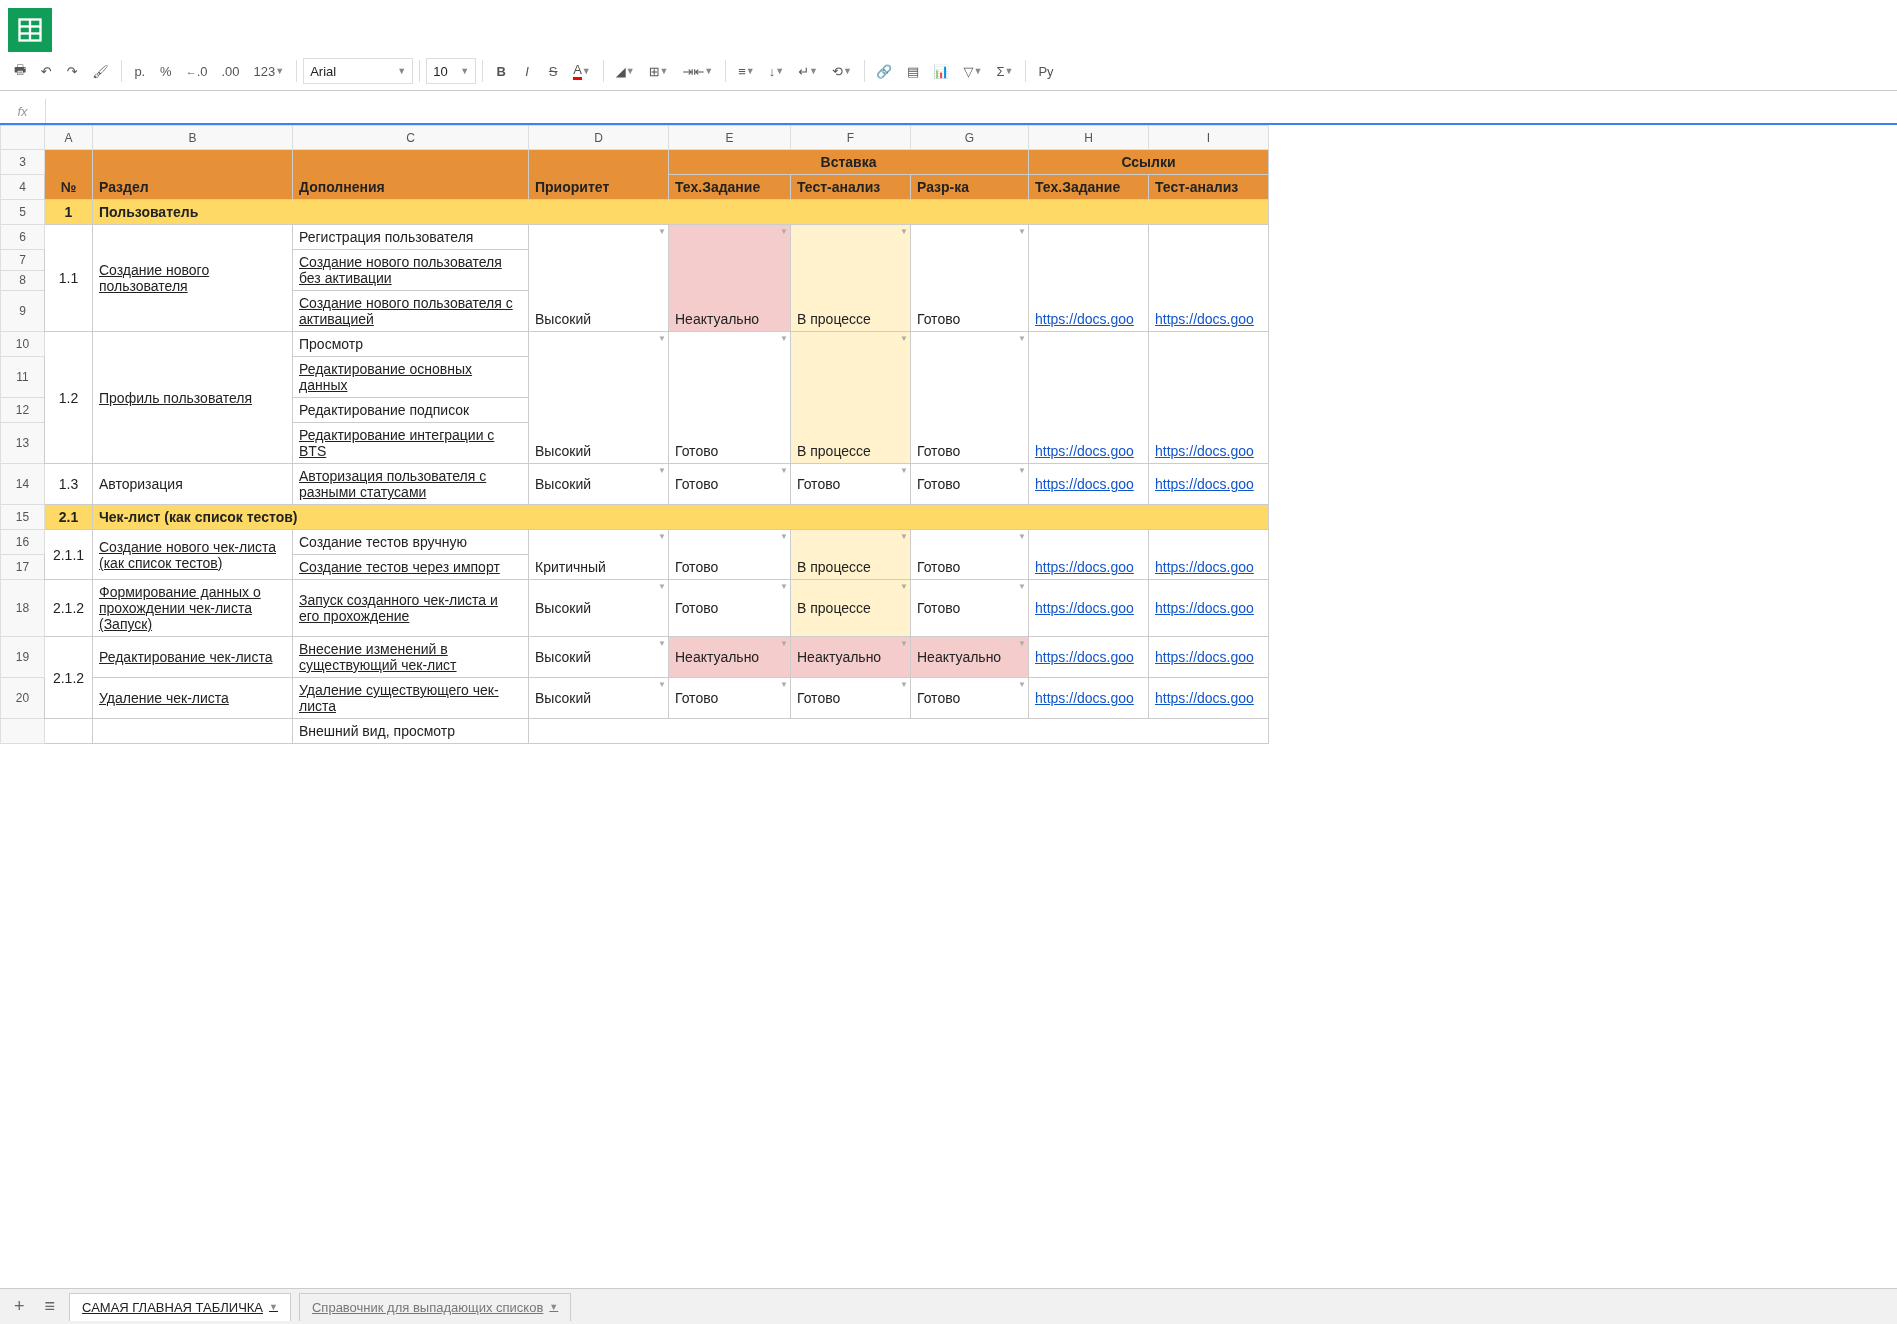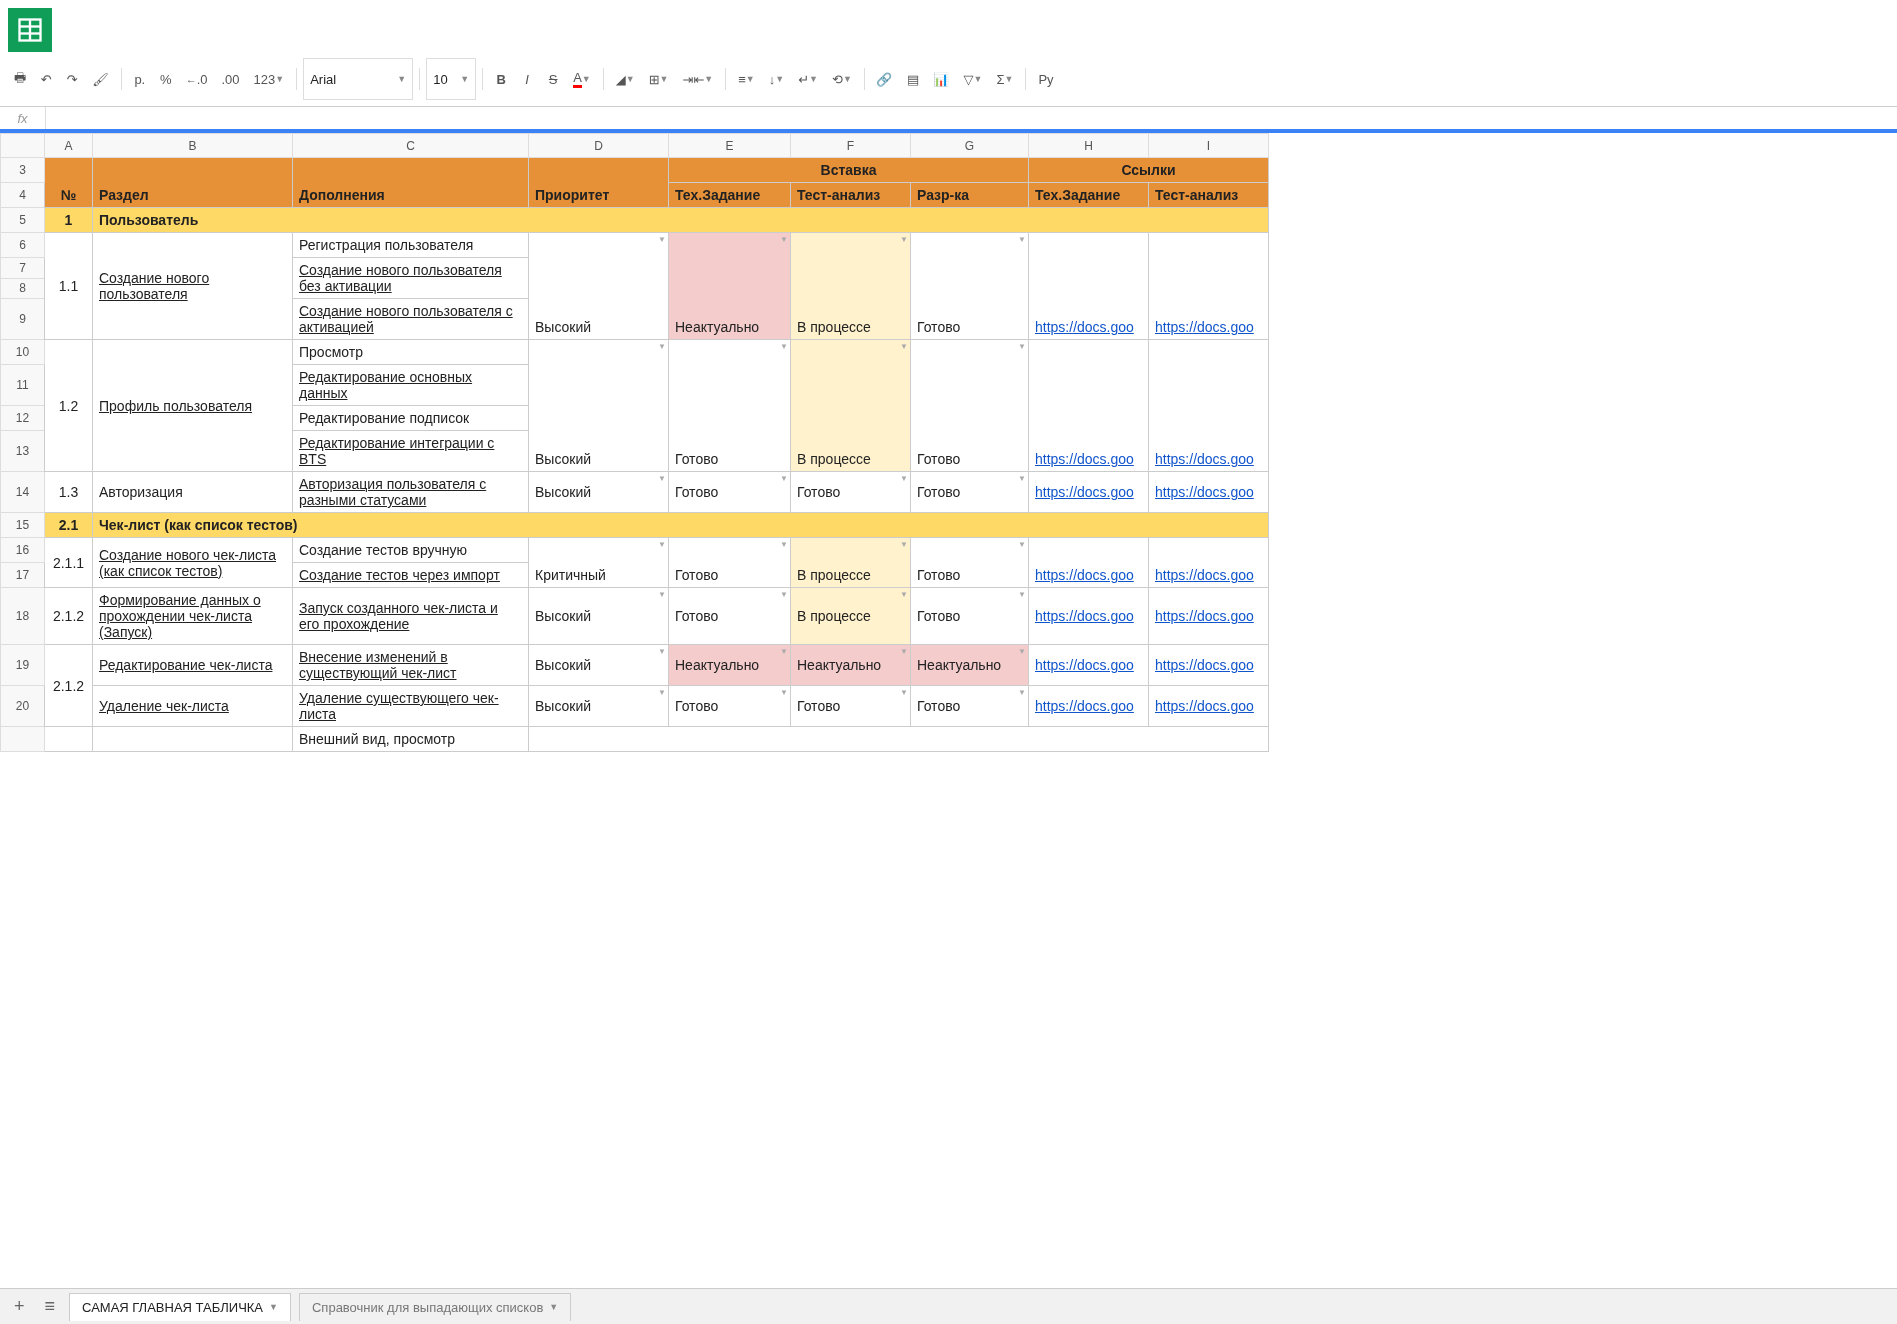--- a/index.html
+++ b/index.html
@@ -13,26 +13,26 @@
 .doc-title { font-size: 20px; color: #555; display: flex; align-items: center; gap: 10px; }
 .star-icon, .folder-icon { color: #bbb; font-size: 18px; cursor: pointer; }
 .menubar { display: flex; gap: 4px; padding: 4px 0; font-size: 14px; color: #222; }
 .menubar .menu-item { padding: 4px 8px; cursor: pointer; }
 .save-status { color: #999; font-size: 14px; padding: 4px 8px; }
 
 
 .toolbar { display: flex; align-items: center; gap: 2px; padding: 6px 8px; border-bottom: 1px solid #ccc; }
 .toolbar .tb { padding: 4px 6px; cursor: pointer; color: #555; display: flex; align-items: center; justify-content: center; min-width: 24px; height: 26px; }
 .toolbar .sep { width: 1px; height: 22px; background: #ddd; margin: 0 4px; }
-.font-box, .size-box { border: 1px solid #ddd; padding: 2px 6px; display: flex; align-items: center; gap: 6px; height: 42px; }
+.font-box, .size-box { border: 1px solid #ddd; padding: 2px 6px; display: flex; align-items: center; gap: 6px; height: 26px; }
 .font-box { width: 110px; } .size-box { width: 50px; }
 .dd { color: #888; font-size: 9px; }
 
 
-.formula-bar { display: flex; align-items: flex-start; border-bottom: 4px solid #3b82f6; height: 26px; }
+.formula-bar { display: flex; align-items: flex-start; border-bottom: 2px solid #3b82f6; height: 26px; margin-top: 8px; }
 .fx { width: 46px; text-align: center; font-style: italic; color: #999; border-right: 1px solid #ddd; height: 100%; display:flex; align-items:center; justify-content:center; }
 .fx-input { flex: 1; border: none; padding: 0 8px; height: 100%; outline: none; }
 
 
 .grid-wrap { position: relative; overflow: auto; height: calc(100vh - 180px); }
 table.grid { border-collapse: collapse; table-layout: fixed; }
 .colhdr { background: #f8f8f8; border: 1px solid #ddd; text-align: center; font-size: 12px; color: #555; height: 24px; font-weight: normal; }
 .rowhdr { background: #f8f8f8; border: 1px solid #ddd; text-align: center; font-size: 12px; color: #555; width: 44px; font-weight: normal; }
 .corner { background: #f8f8f8; border: 1px solid #ddd; width: 44px; }
 td.cell { border: 1px solid #ccc; padding: 4px 6px; font-size: 14px; vertical-align: middle; position: relative; overflow: hidden; white-space: nowrap; }
@@ -43,21 +43,21 @@
 .hdr-orange { background: #e69138; font-weight: bold; }
 .hdr-yellow { background: #ffd966; font-weight: bold; }
 .fill-pink { background: #f4cccc; }
 .fill-lyellow { background: #fff2cc; }
 .center { text-align: center; }
 .bold { font-weight: bold; }
 
 
 .tabs { position: fixed; bottom: 0; left: 0; right: 0; height: 36px; background: #f1f1f1; border-top: 1px solid #ccc; display: flex; align-items: center; padding: 0 8px; gap: 8px; }
 .tabs .tab-btn { padding: 4px 6px; color: #666; cursor: pointer; font-size: 18px; }
-.tabs .tab { background: #fff; border: 1px solid #ccc; border-bottom: none; padding: 6px 12px; font-size: 13px; display: flex; align-items: center; gap: 6px; cursor: pointer; }
+.tabs .tab { background: #fff; border: 1px solid #ccc; border-bottom: none; padding: 6px 12px; font-size: 13px; display: flex; align-items: center; gap: 6px; cursor: pointer; text-decoration: underline; }
 .tabs .tab.inactive { background: #f1f1f1; color: #777; }
 
 .colA { width: 48px; } .colB { width: 200px; } .colC { width: 236px; } .colD { width: 140px; }
 .colE { width: 122px; } .colF { width: 120px; } .colG { width: 118px; } .colH { width: 120px; } .colI { width: 120px; }
 </style>
 </head>
 <body>
 
 <div class="header">
   <div class="logo">

